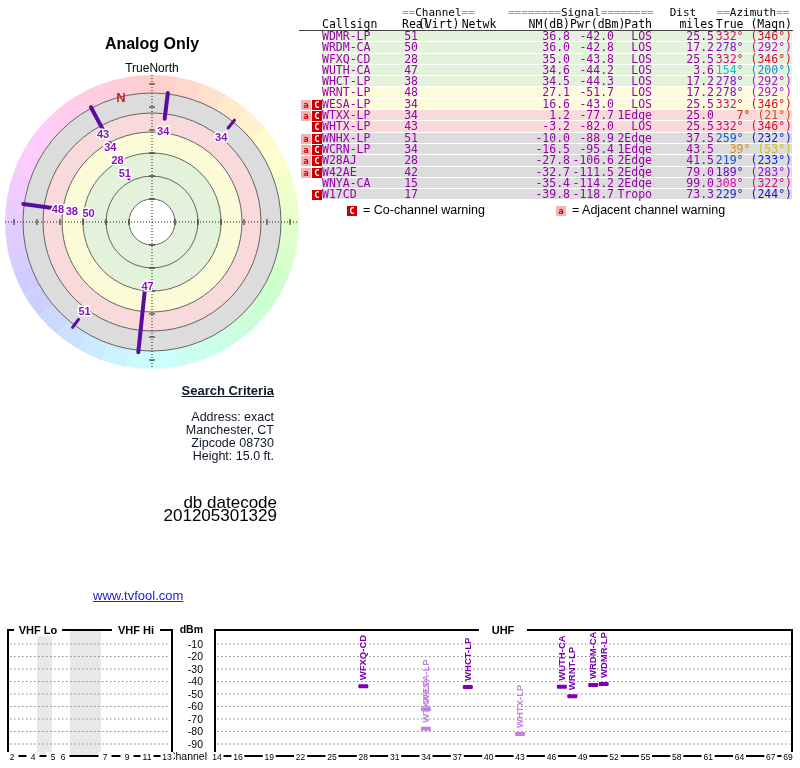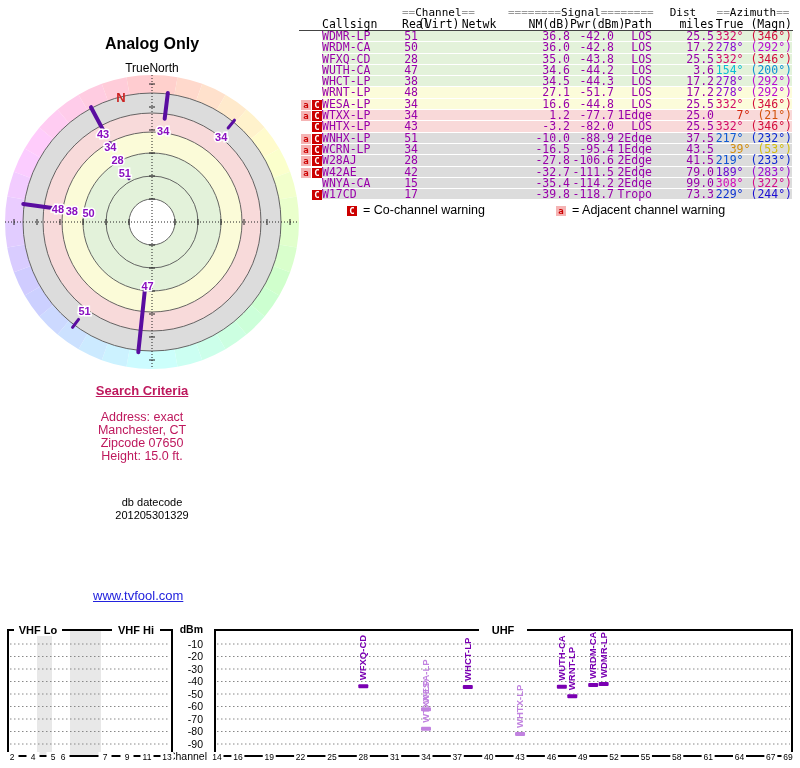--- a/index.html
+++ b/index.html
@@ -46,25 +46,25 @@
   .wfC { background:#cc0000; color:#fff; }
   .wfa { background:#f5b4b4; color:#cc0000; }
 
   
   #legend { position:absolute; left:299px; top:203px; width:494px; height:16px; font-size:12.5px; }
   .legend-item { position:absolute; top:0; display:flex; align-items:center; gap:6px; }
   #legend-co  { left:48px; }
   #legend-adj { left:257px; }
 
   
-  #search-block { position:absolute; left:17px; top:384px; width:250px; text-align:center;
-                  font-size:12.5px; line-height:13px; color:#be185d; }
+  #search-block { position:absolute; left:24px; top:384px; width:250px; text-align:right;
+                  font-size:12.5px; line-height:13px; color:#0f172a; }
   #search-title { font-size:13px; font-weight:bold; text-decoration:underline; margin-bottom:14px; }
-  #datecode-block { position:absolute; left:27px; top:496px; width:250px; text-align:center;
-                    font-size:11px; line-height:13px; }
+  #datecode-block { position:absolute; left:27px; top:496px; width:250px; text-align:right;
+                    font-size:17px; line-height:13px; }
 
   
   #tvfool-link { position:absolute; left:93px; top:588px; font-size:13px;
                  color:#2222dd; text-decoration:underline; }
 
   
   #band-chart { position:absolute; left:0; top:615px; }
 </style>
 </head>
 <body>
@@ -265,21 +265,21 @@
       <div class="trow band-yellow">
         <div class="cw">
           <span class="wf wfa">a</span>
           <span class="wf wfC">C</span>
         </div>
         <div class="cc pv">WESA-LP</div>
         <div class="crl pv">34</div>
         <div class="cv pv"></div>
         <div class="cnk pv"></div>
         <div class="cnm pv">16.6</div>
-        <div class="cpw pv">-44.8</div>
+        <div class="cpw pv">-43.0</div>
         <div class="cpa pv">LOS</div>
         <div class="cmi pv">25.5</div>
         <div class="caz"><span style="color: rgb(211, 13, 106);">332°</span><span style="color: rgb(211, 13, 60);"> (346°)</span></div>
       </div>
       <div class="trow band-pink">
         <div class="cw">
           <span class="wf wfa">a</span>
           <span class="wf wfC">C</span>
         </div>
         <div class="cc pv">WTXX-LP</div>
@@ -312,21 +312,21 @@
           <span class="wf wfC">C</span>
         </div>
         <div class="cc pv">WNHX-LP</div>
         <div class="crl pv">51</div>
         <div class="cv pv"></div>
         <div class="cnk pv"></div>
         <div class="cnm pv">-10.0</div>
         <div class="cpw pv">-88.9</div>
         <div class="cpa pv">2Edge</div>
         <div class="cmi pv">37.5</div>
-        <div class="caz"><span style="color: rgb(13, 89, 211);">217°</span><span style="color: rgb(13, 40, 211); margin-top: 23px;"> (232°)</span></div>
+        <div class="caz"><span style="color: rgb(13, 89, 211);">259°</span><span style="color: rgb(13, 40, 211); margin-top: 23px;"> (232°)</span></div>
       </div>
       <div class="trow band-gray">
         <div class="cw">
           <span class="wf wfa">a</span>
           <span class="wf wfC">C</span>
         </div>
         <div class="cc pv">WCRN-LP</div>
         <div class="crl pv">34</div>
         <div class="cv pv"></div>
         <div class="cnk pv"></div>
@@ -403,21 +403,21 @@
   <span class="legend-item" id="legend-adj">
     <span class="wf wfa">a</span>
     <span>= Adjacent channel warning</span>
   </span>
 </div>
 
 <div id="search-block">
   <div id="search-title">Search Criteria</div>
   <div>Address: exact</div>
   <div>Manchester, CT</div>
-  <div>Zipcode 07650</div>
+  <div>Zipcode 08730</div>
   <div>Height: 15.0 ft.</div>
 </div>
 <div id="datecode-block">
   <div>db datecode</div>
   <div>201205301329</div>
 </div>
 
 <a id="tvfool-link" href="#">www.tvfool.com</a>
 
 <svg id="band-chart" width="800" height="153">

